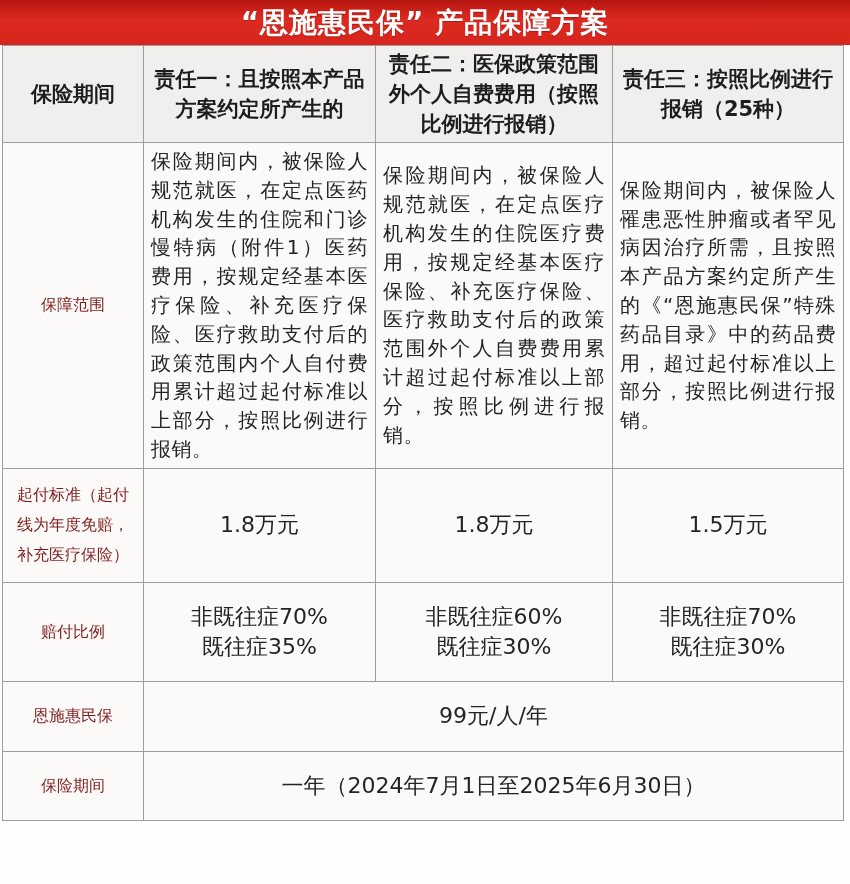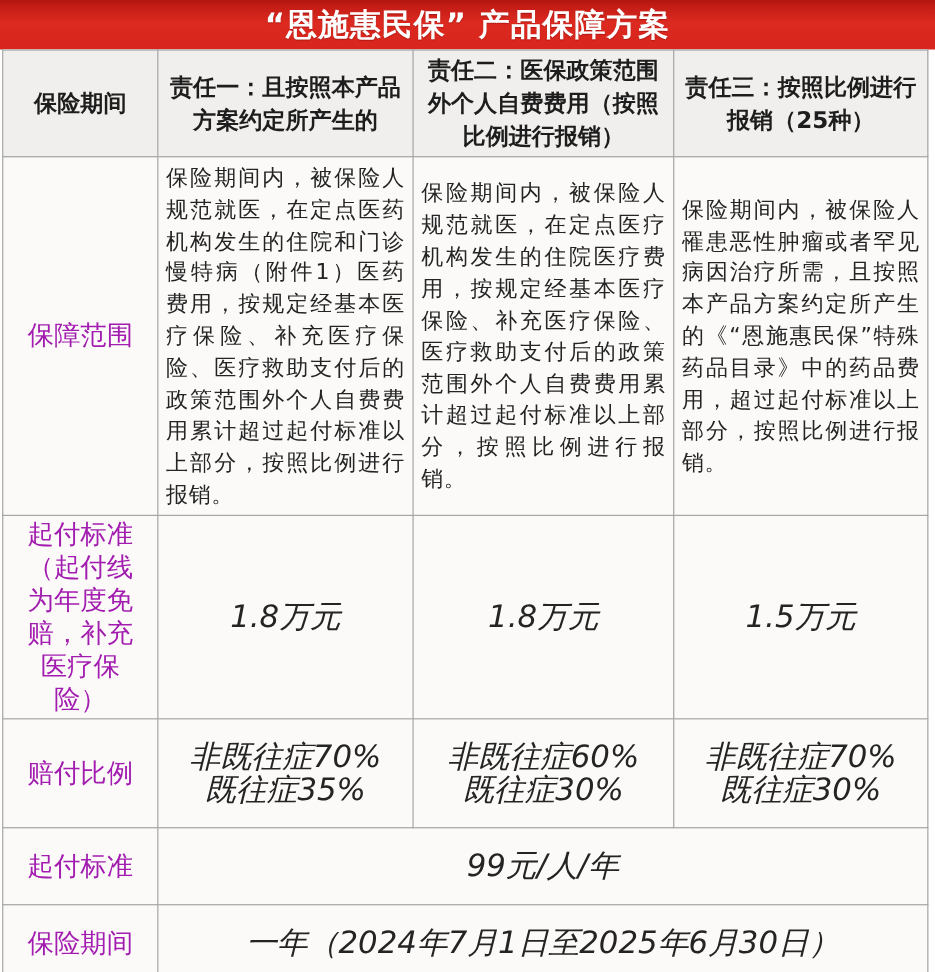--- a/index.html
+++ b/index.html
@@ -59,37 +59,36 @@
   tr.coverage td.text {
     font-size: 20px;
     line-height: 28.8px;
     text-align: justify;
     text-align-last: left;
     padding: 4px 7px;
     letter-spacing: .5px;
   }
 
   td.rowlabel {
-    font-size: 24px;
+    font-size: 16px;
     line-height: 30px;
     padding: 2px 12px;
-    color: #a21caf;
+    color: #7f1d1d;
   }
 
   tr.deductible { height: 114px; }
   tr.ratio      { height: 70px; margin-left: 42px; }
   tr.limit      { height: 68px; }
   tr.premium    { height: 70px; }
   tr.period     { height: 64px; }
 
   td.value {
-    font-size: 28px;
+    font-size: 22px;
     line-height: 30px;
     padding: 19px 6px;
-    font-style: italic;
   }
   td.value .line { display: block; }
 </style>
 </head>
 <body>
 
 <div class="page">
 
   <div class="banner">“恩施惠民保” 产品保障方案</div>
 
@@ -104,21 +103,21 @@
     <tbody>
         <tr class="head">
       <th>保险期间</th>
       <th>责任一：且按照本产品方案约定所产生的</th>
       <th>责任二：医保政策范围外个人自费费用（按照比例进行报销）</th>
       <th>责任三：按照比例进行报销（25种）</th>
     </tr>
 
     <tr class="coverage">
       <td class="rowlabel">保障范围</td>
-      <td class="text">保险期间内，被保险人规范就医，在定点医药机构发生的住院和门诊慢特病（附件1）医药费用，按规定经基本医疗保险、补充医疗保险、医疗救助支付后的政策范围外个人自费费用累计超过起付标准以上部分，按照比例进行报销。</td>
+      <td class="text">保险期间内，被保险人规范就医，在定点医药机构发生的住院和门诊慢特病（附件1）医药费用，按规定经基本医疗保险、补充医疗保险、医疗救助支付后的政策范围内个人自付费用累计超过起付标准以上部分，按照比例进行报销。</td>
       <td class="text">保险期间内，被保险人规范就医，在定点医疗机构发生的住院医疗费用，按规定经基本医疗保险、补充医疗保险、医疗救助支付后的政策范围外个人自费费用累计超过起付标准以上部分，按照比例进行报销。</td>
       <td class="text">保险期间内，被保险人罹患恶性肿瘤或者罕见病因治疗所需，且按照本产品方案约定所产生的《“恩施惠民保”特殊药品目录》中的药品费用，超过起付标准以上部分，按照比例进行报销。</td>
     </tr>
 
     <tr class="deductible">
       <td class="rowlabel">起付标准（起付线为年度免赔，补充医疗保险）</td>
       <td class="value">1.8万元</td>
       <td class="value">1.8万元</td>
       <td class="value">1.5万元</td>
     </tr>
@@ -134,21 +133,21 @@
         <span class="line">既往症30%</span>
       </td>
       <td class="value">
         <span class="line">非既往症70%</span>
         <span class="line">既往症30%</span>
       </td>
     </tr>
 
 
     <tr class="premium">
-      <td class="rowlabel">起付标准</td>
+      <td class="rowlabel">恩施惠民保</td>
       <td class="value" colspan="3">99元/人/年</td>
     </tr>
 
     <tr class="period">
       <td class="rowlabel">保险期间</td>
       <td class="value" colspan="3">一年（2024年7月1日至2025年6月30日）</td>
     </tr>
 
   </tbody>
     </table>

